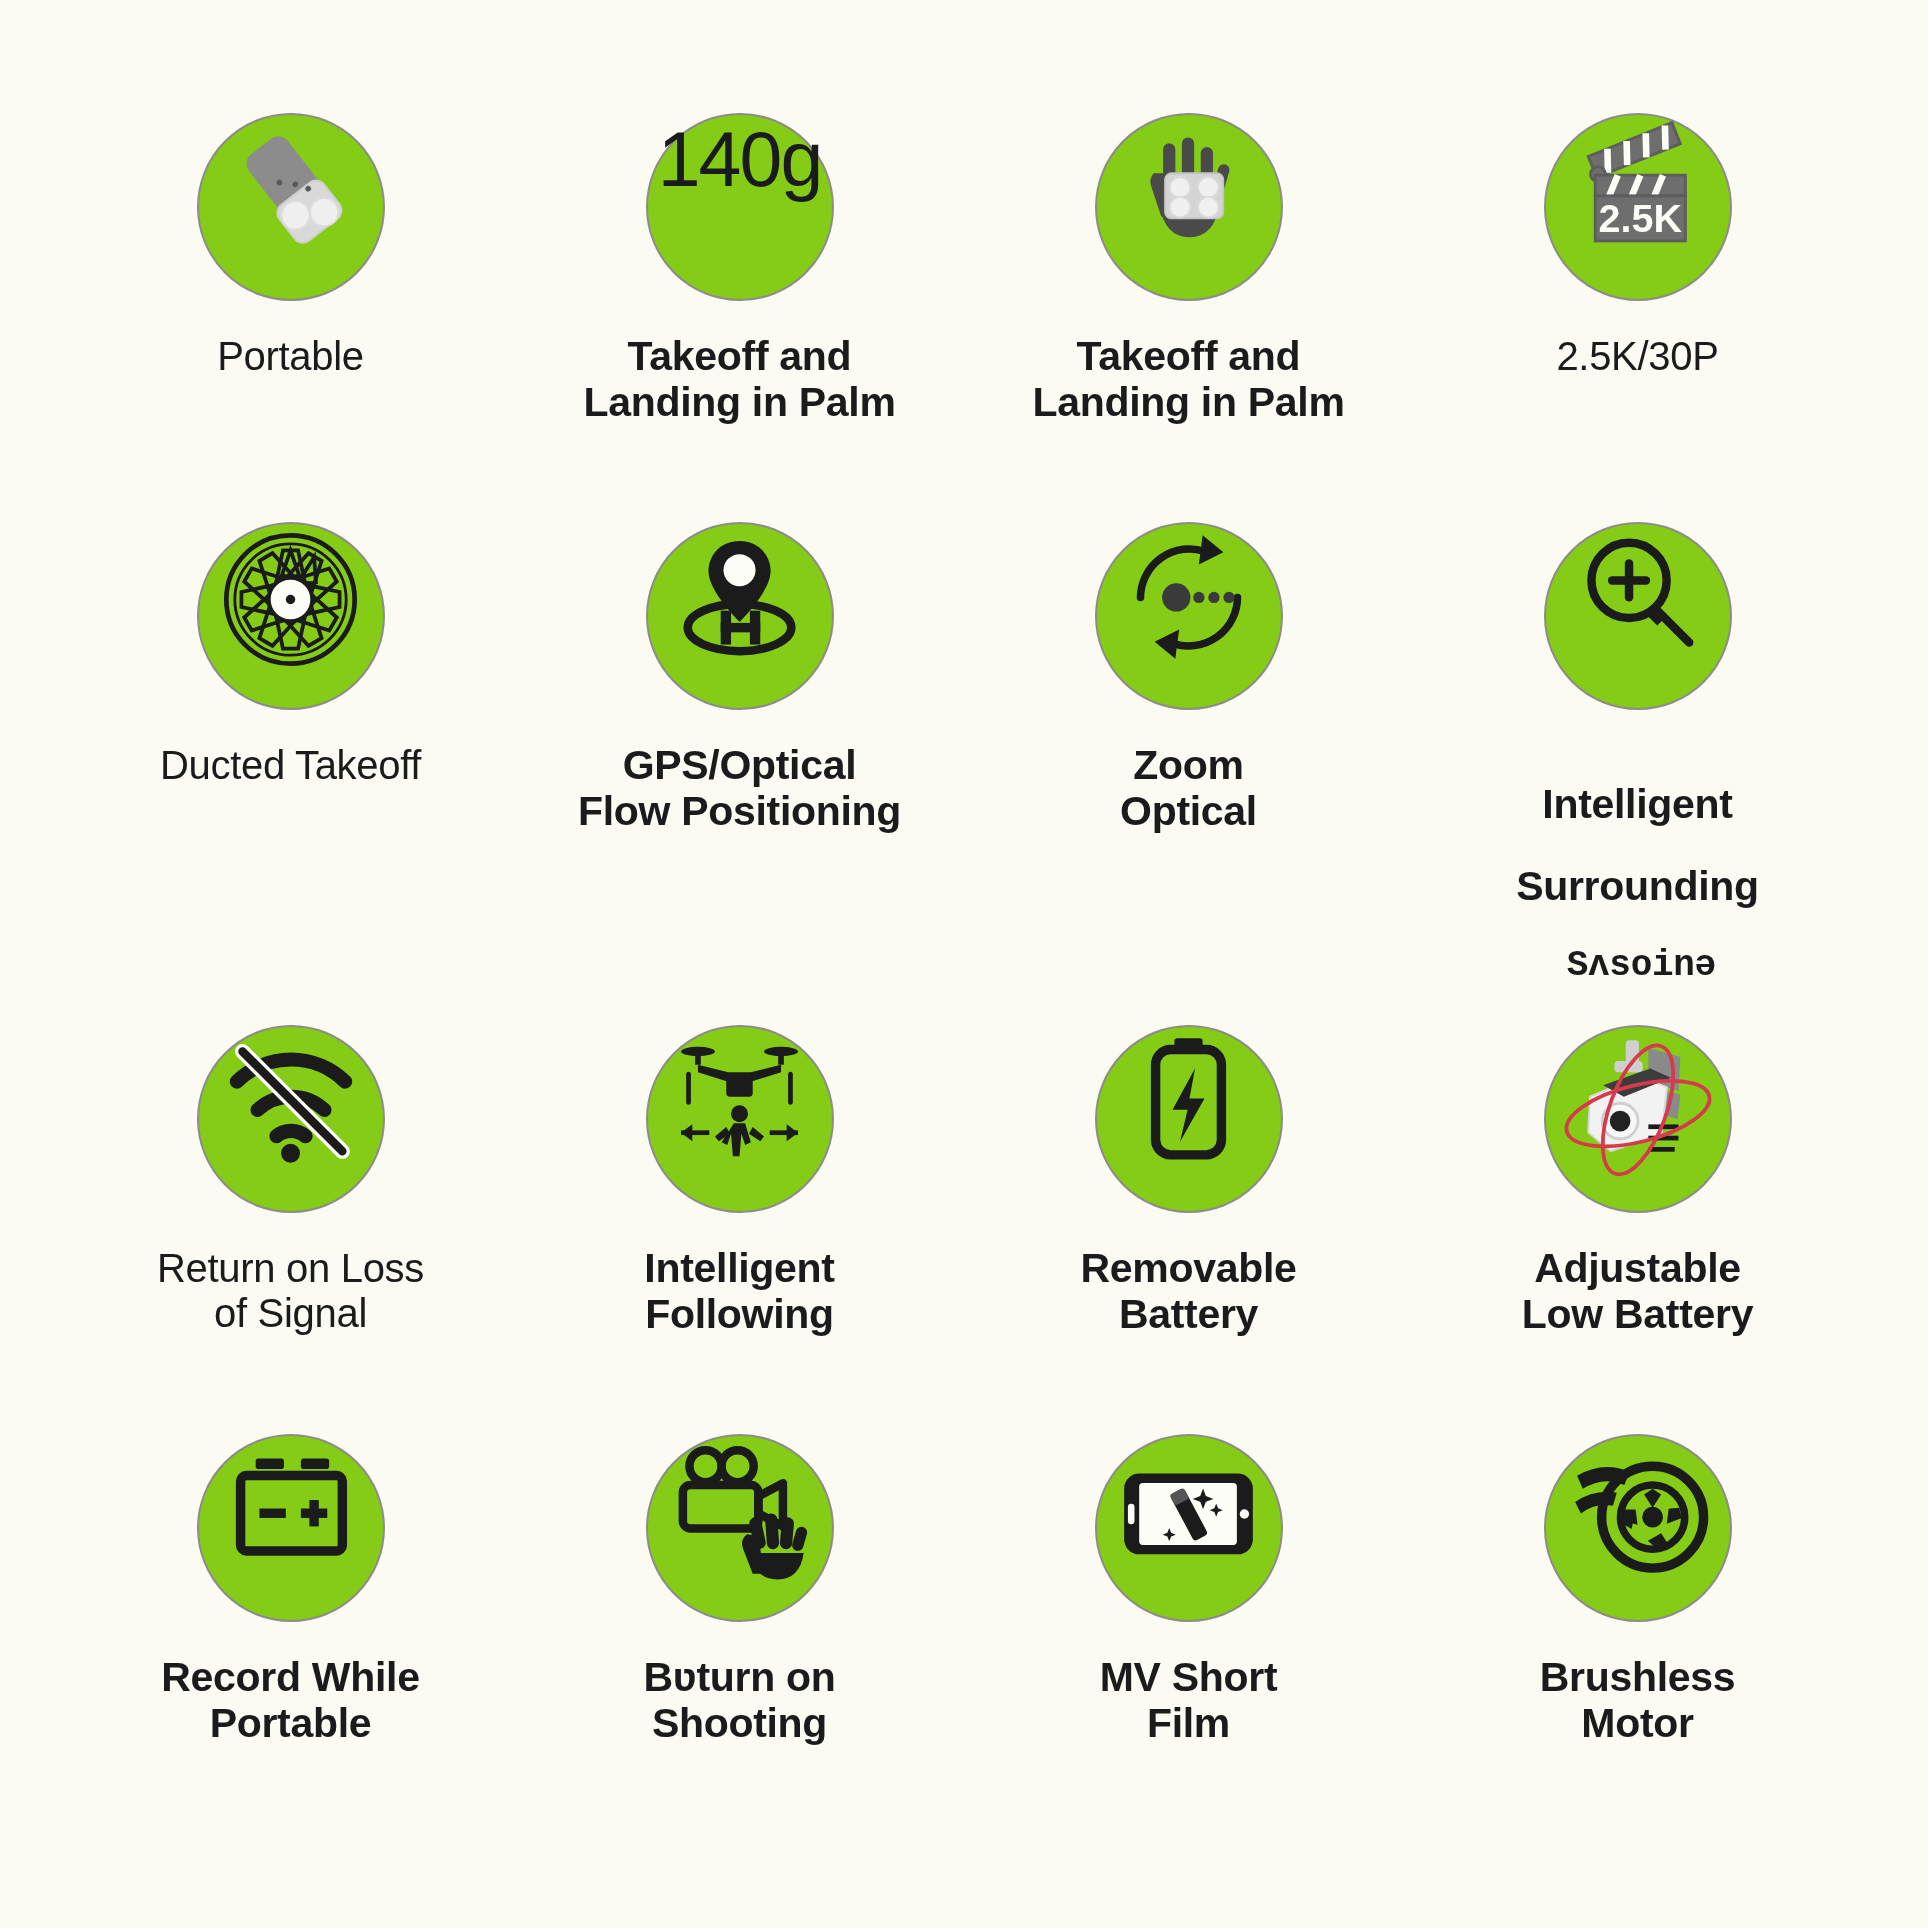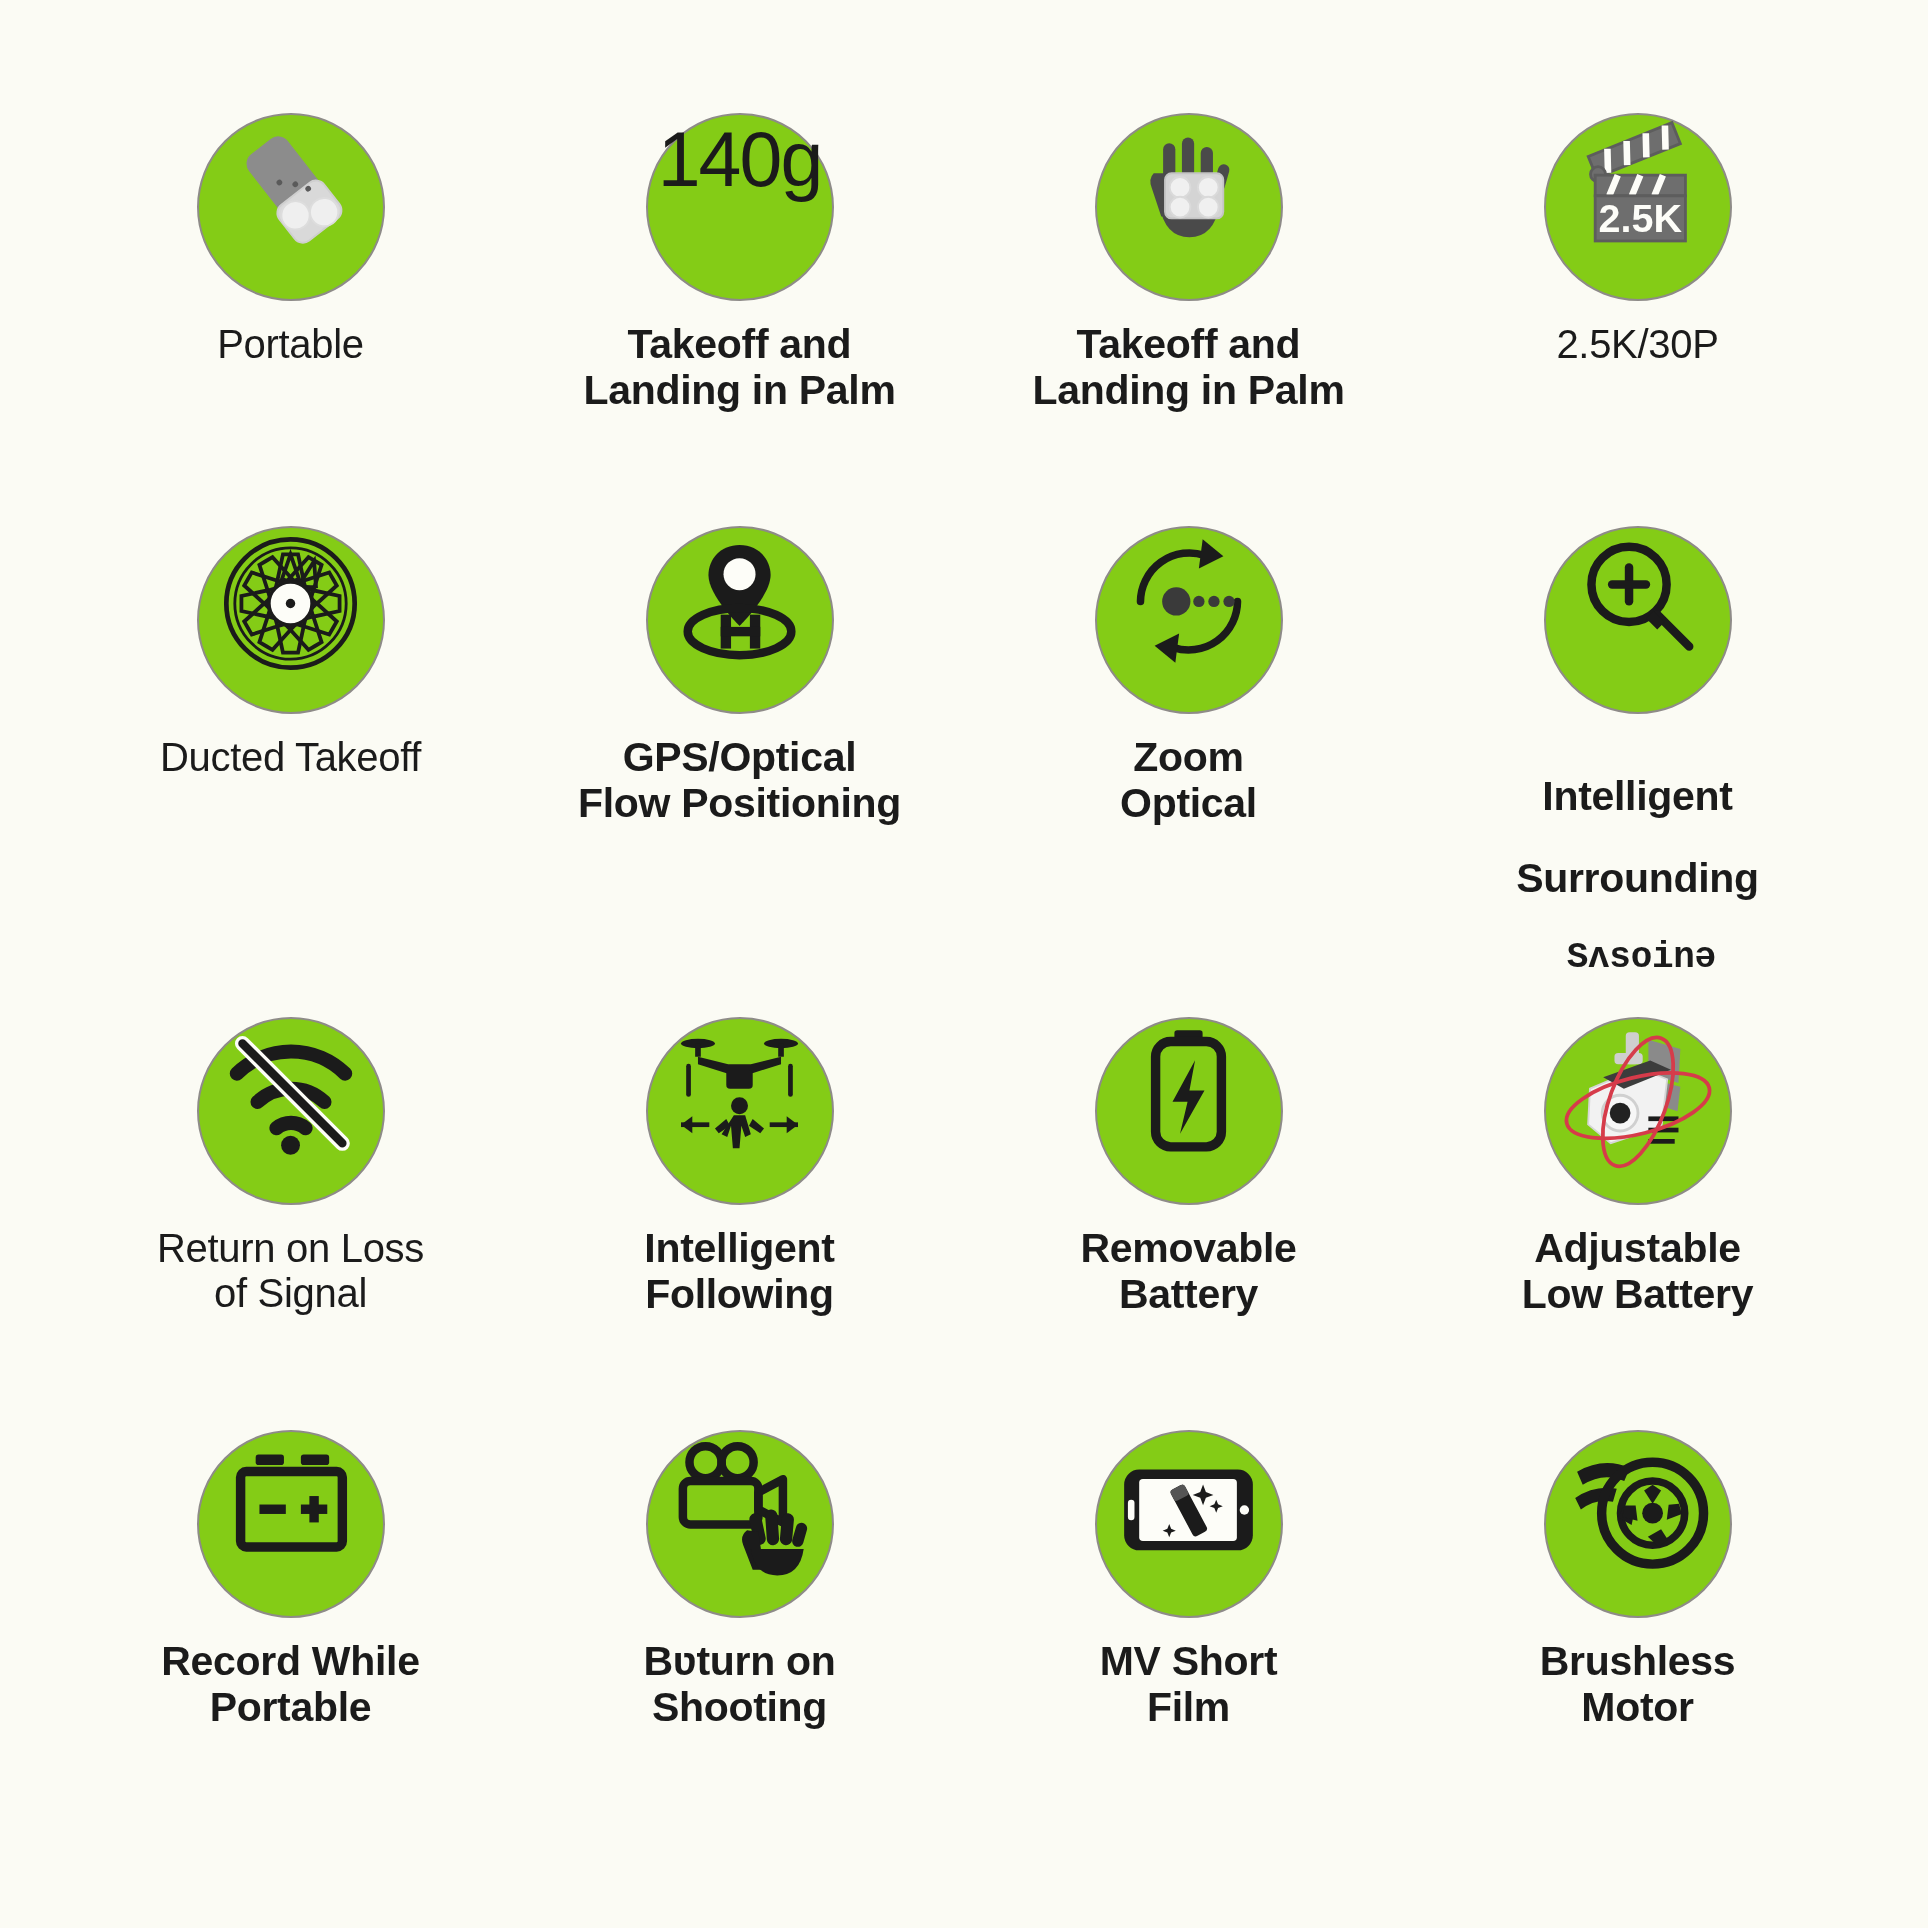--- a/index.html
+++ b/index.html
@@ -32,21 +32,21 @@
     border-radius:50%;
     border:2.8px solid #55524f;
     background:#84cc16;
     display:flex;align-items:flex-start;justify-content:center;
     box-sizing:border-box;
     position:relative;
   }
   .badge.soft{border-color:#8e8b88;border-width:2.8px;}
   .badge svg{display:block;}
   .label{
-    margin-top:21px;
+    margin-top:33px;
     text-align:center;
     color:#1b1b1b;
     line-height:1.12;
     letter-spacing:-0.3px;
     white-space:pre-line;
     font-size:39px;
   }
   .label.bold{font-weight:bold;font-size:41px;}
   .label.reg{font-weight:400;font-size:40px;}
   

